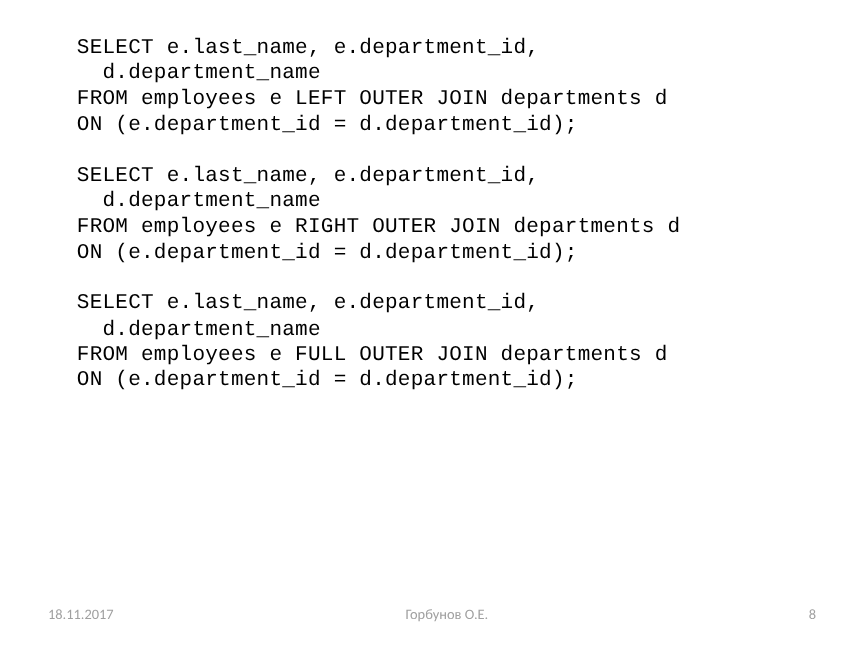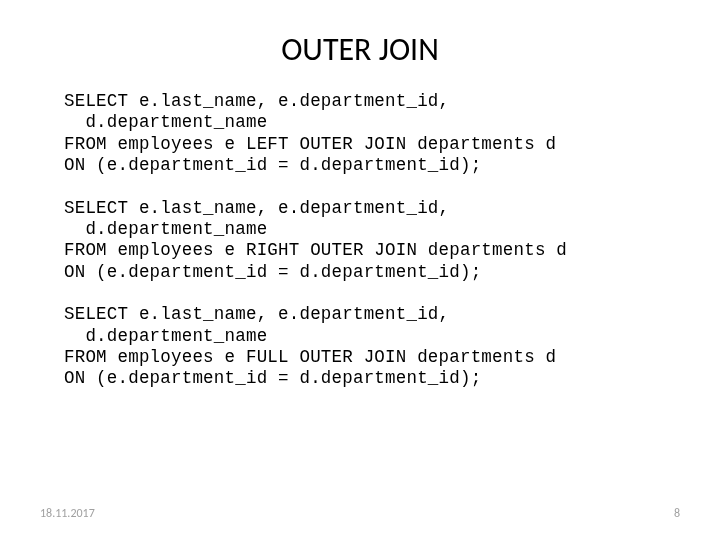--- a/index.html
+++ b/index.html
@@ -59,32 +59,32 @@
     }
     .footer-page {
       text-align: right;
       min-width: 30px;
     }
   </style>
 </head>
 <body>
 
 <div class="slide">
-  <h1 class="title">OUTER JOIN</h1>
   <div class="code-block">SELECT e.last_name, e.department_id,
   d.department_name
 FROM employees e LEFT OUTER JOIN departments d
 ON (e.department_id = d.department_id);
 
 SELECT e.last_name, e.department_id,
   d.department_name
 FROM employees e RIGHT OUTER JOIN departments d
 ON (e.department_id = d.department_id);
 
 SELECT e.last_name, e.department_id,
   d.department_name
 FROM employees e FULL OUTER JOIN departments d
 ON (e.department_id = d.department_id);</div>
   <div class="footer">
     <span class="footer-date">18.11.2017</span>
+    <span class="footer-author">Горбунов О.Е.</span>
     <span class="footer-page">8</span>
   </div>
 </div>
 
 </body></html>

